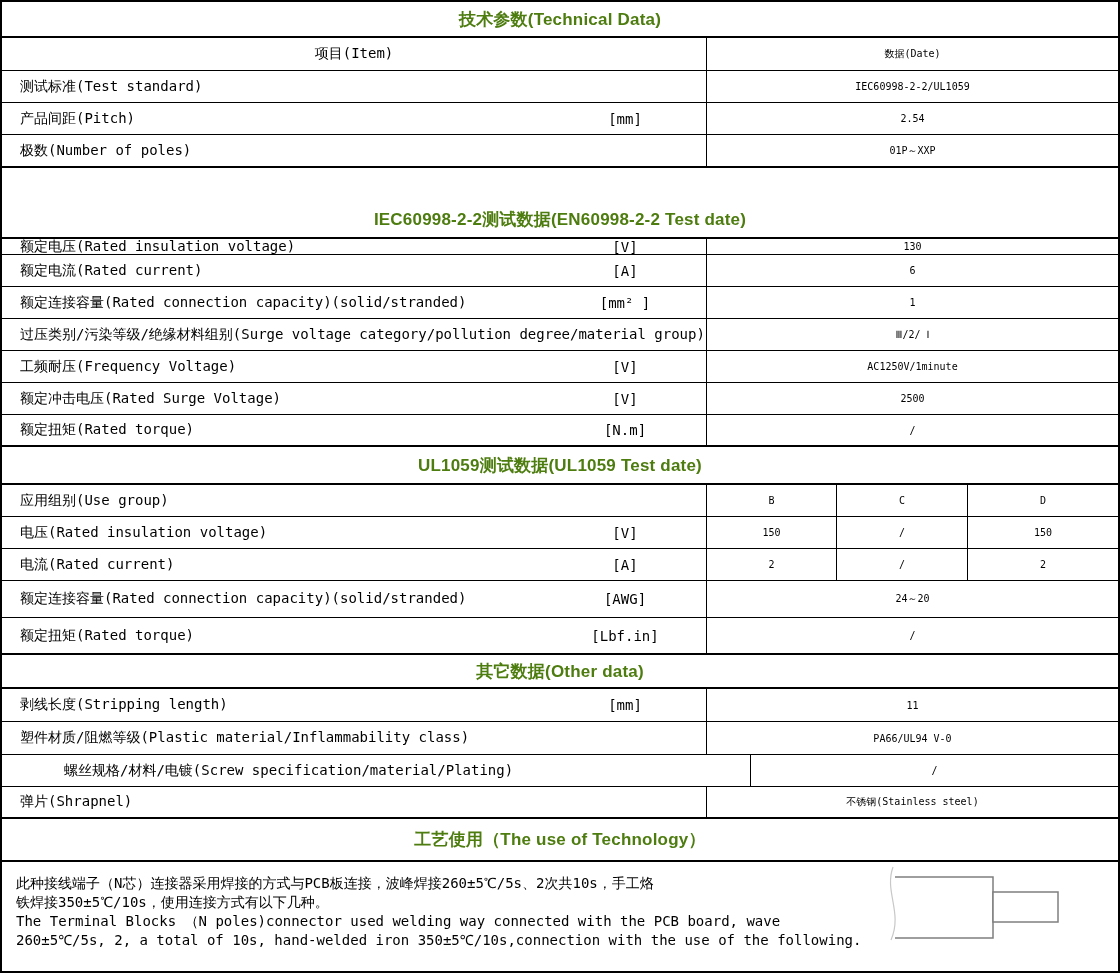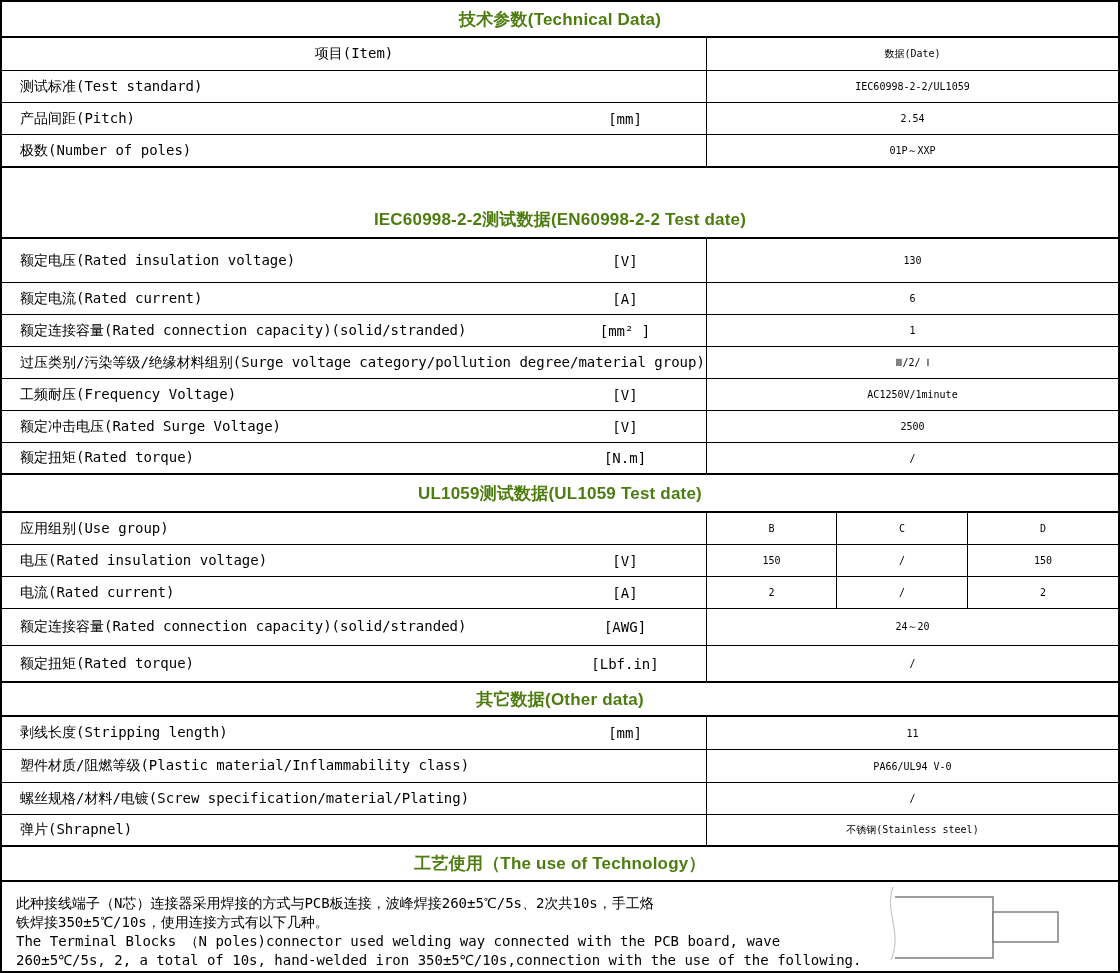--- a/index.html
+++ b/index.html
@@ -63,21 +63,21 @@
       </div>
       <div class="row item thick" style="height: 33px;">
         <div class="lcell">
           <span class="lab">极数(Number of poles)</span>
         </div>
         <div class="vcell">01P～XXP</div>
       </div>
       <div class="row section" style="height: 38px; margin-top: 33px;">
         <div class="sec">IEC60998-2-2测试数据(EN60998-2-2 Test date)</div>
       </div>
-      <div class="row item" style="height: 44px;">
+      <div class="row item" style="height: 16px;">
         <div class="lcell">
           <span class="lab">额定电压(Rated insulation voltage)</span>
           <span class="unit">[V]</span>
         </div>
         <div class="vcell">130</div>
       </div>
       <div class="row item" style="height: 32px;">
         <div class="lcell">
           <span class="lab">额定电流(Rated current)</span>
           <span class="unit">[A]</span>
@@ -170,33 +170,33 @@
           <span class="unit">[mm]</span>
         </div>
         <div class="vcell">11</div>
       </div>
       <div class="row item" style="height: 33px;">
         <div class="lcell">
           <span class="lab">塑件材质/阻燃等级(Plastic material/Inflammability class)</span>
         </div>
         <div class="vcell">PA66/UL94 V-0</div>
       </div>
-      <div class="row item" style="height: 32px;">
+      <div class="row item" style="height: 32px; padding-left: 44px;">
         <div class="lcell">
           <span class="lab">螺丝规格/材料/电镀(Screw specification/material/Plating)</span>
         </div>
         <div class="vcell">/</div>
       </div>
       <div class="row item thick" style="height: 32px;">
         <div class="lcell">
           <span class="lab">弹片(Shrapnel)</span>
         </div>
         <div class="vcell">不锈钢(Stainless steel)</div>
       </div>
-      <div class="row section" style="height: 35px;">
+      <div class="row section" style="height: 43px;">
         <div class="sec">工艺使用（The use of Technology）</div>
       </div>
       <div class="row note-row" style="height: 101px;">
         <p>此种接线端子（N芯）连接器采用焊接的方式与PCB板连接，波峰焊接260±5℃/5s、2次共10s，手工烙</p>
         <p>铁焊接350±5℃/10s，使用连接方式有以下几种。</p>
         <p>The Terminal Blocks （N poles)connector used welding way connected with the PCB board, wave</p>
         <p>260±5℃/5s, 2, a total of 10s, hand-welded iron 350±5℃/10s,connection with the use of the following.</p>
         <svg class="wire-svg" width="240" height="101" viewBox="0 0 240 101">
           <path d="M15 13 H113 V74 H15" fill="none" stroke="#7f7f7f" stroke-width="1.5"></path>
           <rect x="113" y="28" width="65" height="30" fill="#fff" stroke="#7f7f7f" stroke-width="1.5"></rect>

